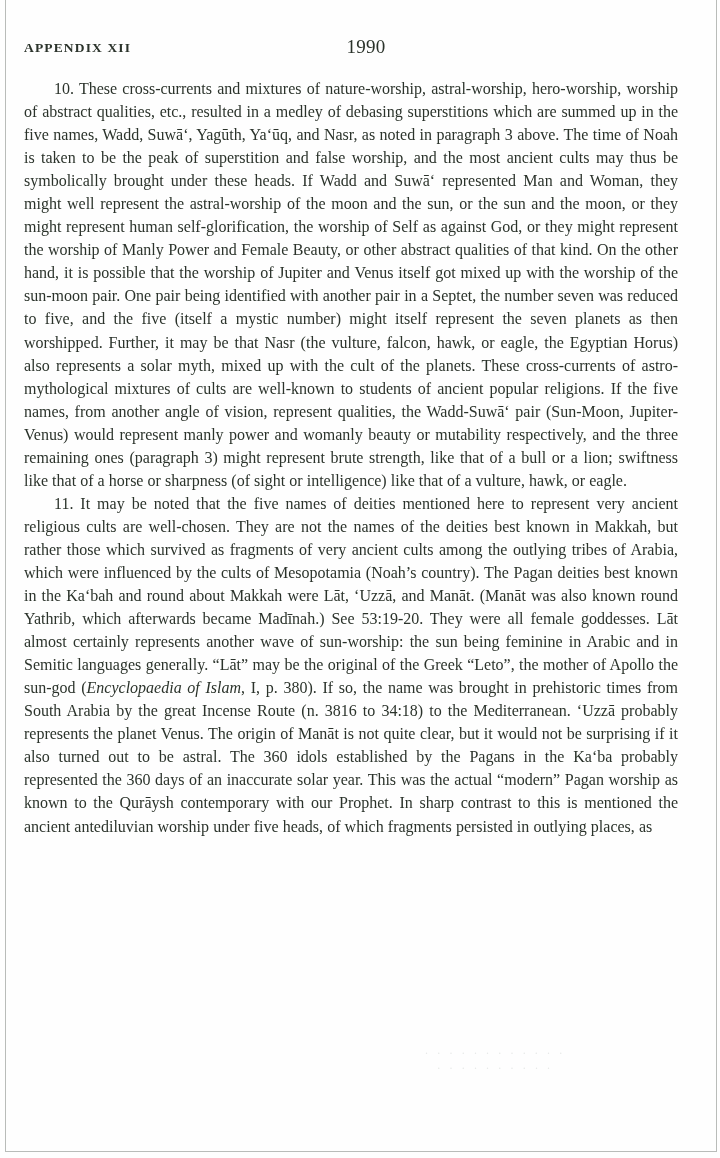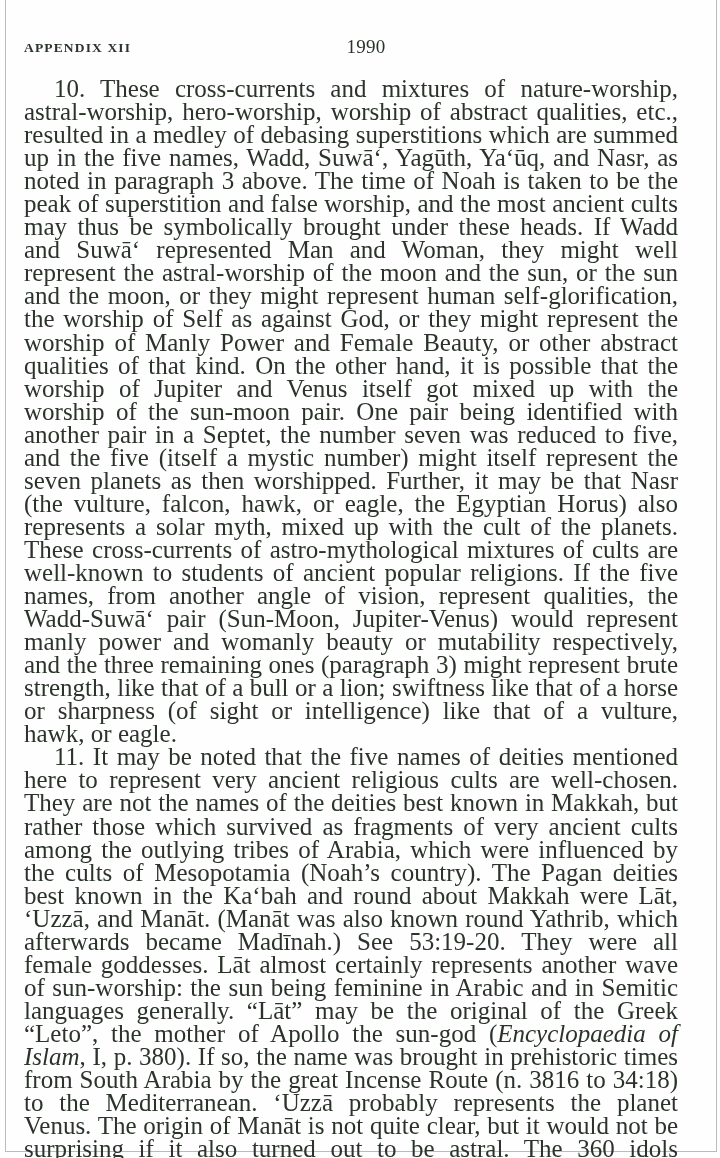--- a/index.html
+++ b/index.html
@@ -60,21 +60,21 @@
   
   .textblock {
     position: absolute;
     left: 24px;
     top: 77px;
     width: 654px;
   }
 
   p.para {
     margin: 0;
-    font-size: 25px;
+    font-size: 16px;
     line-height: 23.05px;
     text-align: justify;
     text-justify: inter-word;
     text-indent: 30px;
     word-spacing: 0.1px;
     hyphens: none;
   }
   p.para + p.para {
     margin-top: 0;
   }

